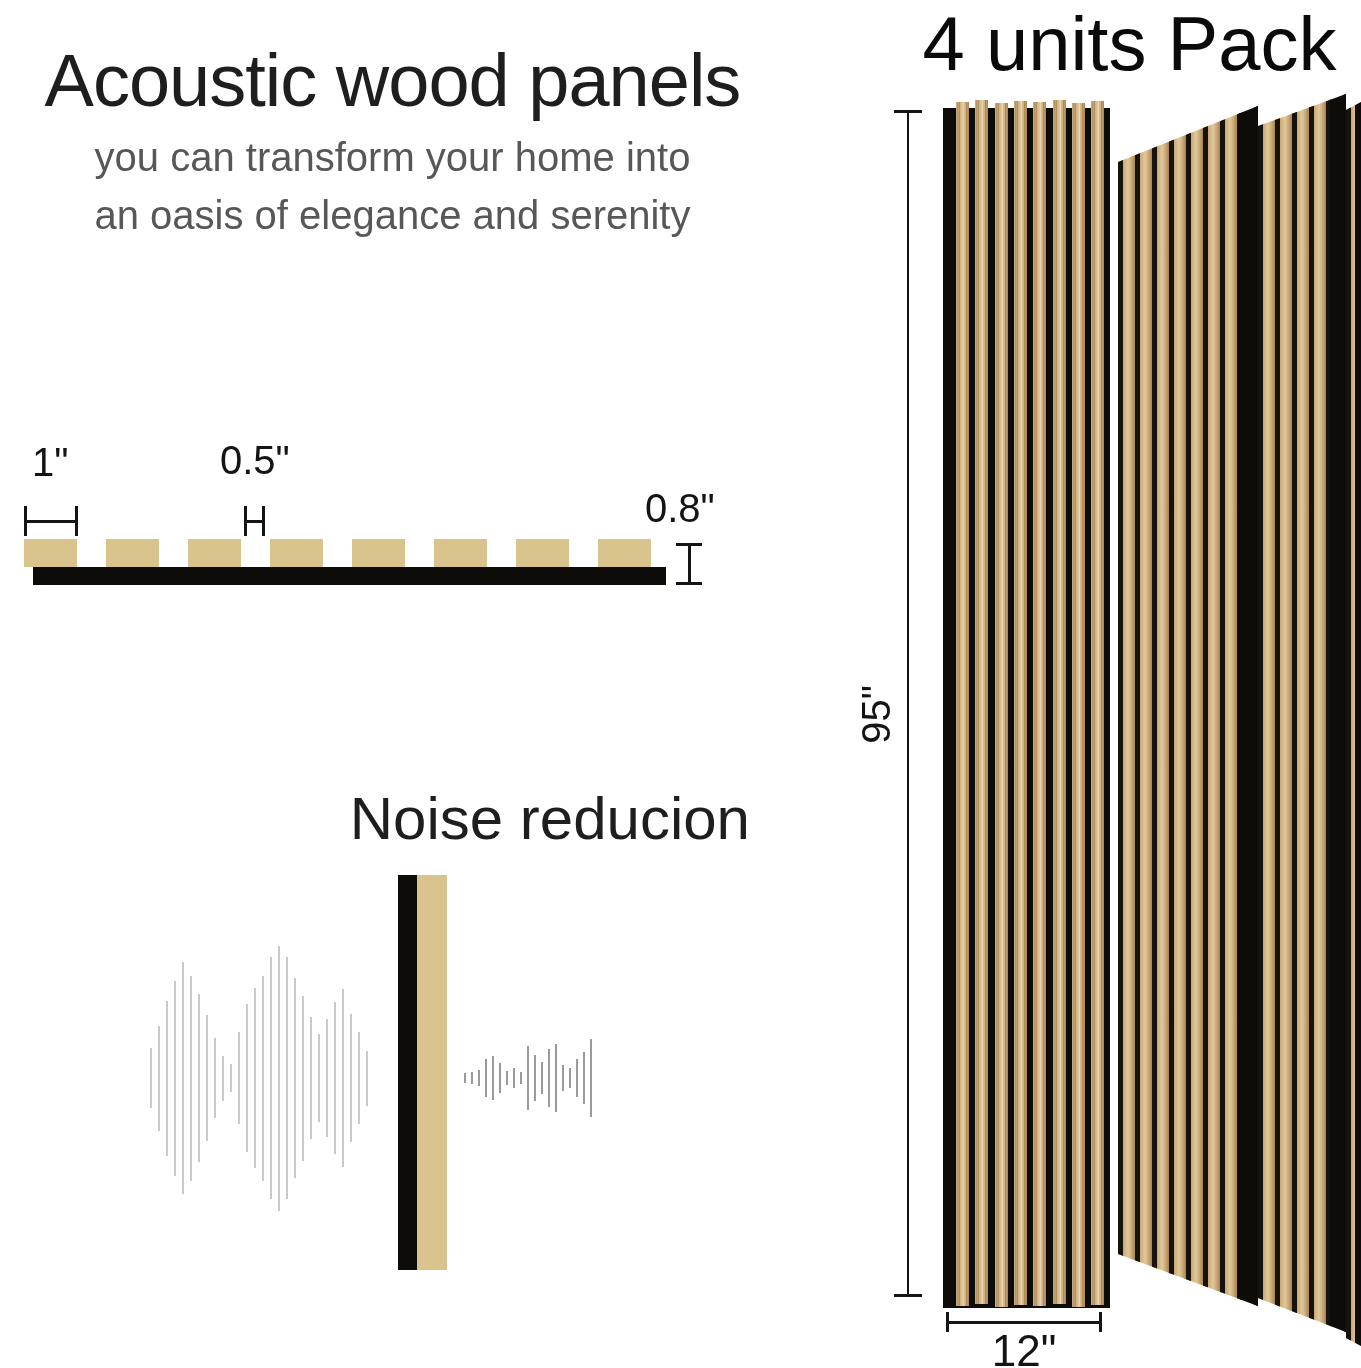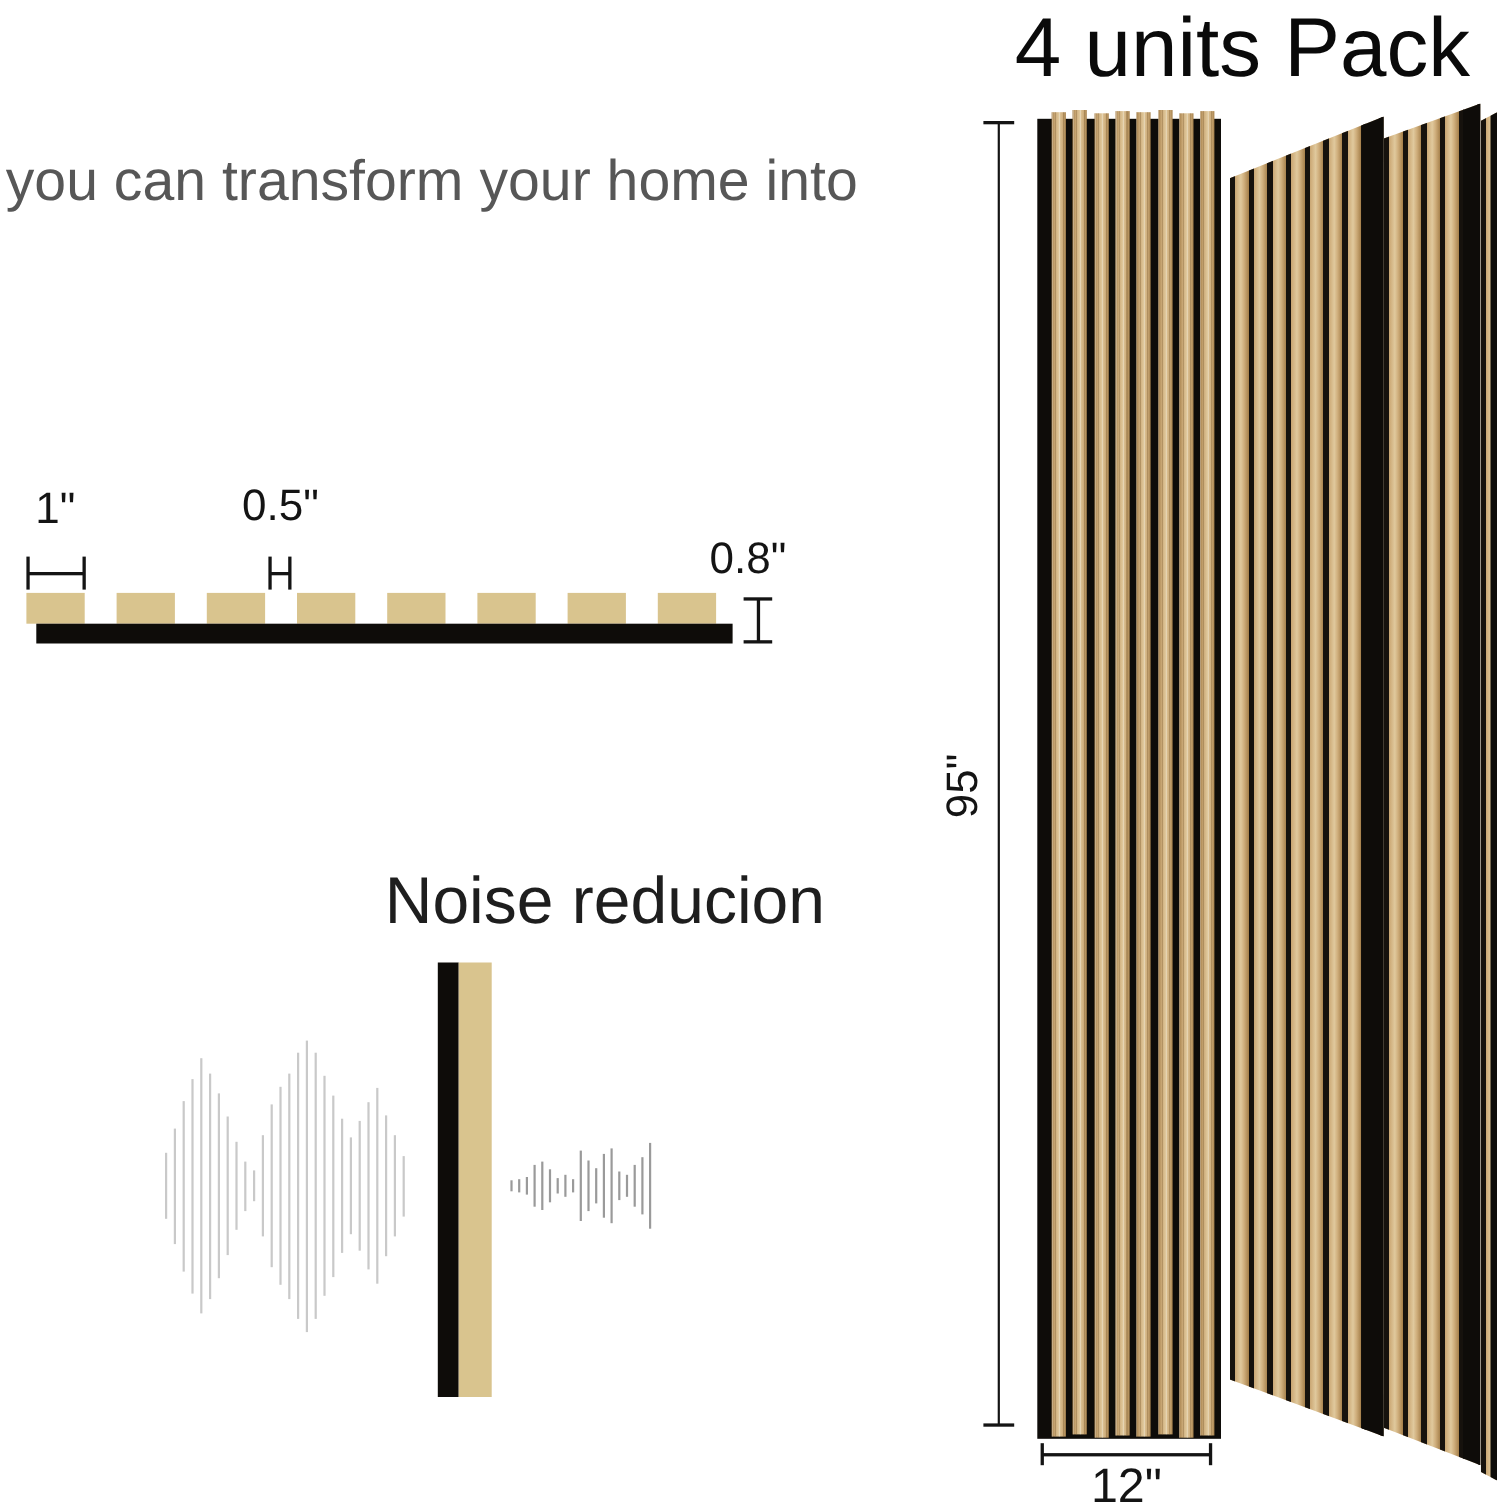--- a/index.html
+++ b/index.html
@@ -7,21 +7,21 @@
     position:relative;width:1361px;height:1368px;background:#fff;overflow:hidden;
     font-family:"Liberation Sans",sans-serif;color:var(--ink,#141414);
   }
   
   .main-title{
     position:absolute;left:0;top:38px;width:785px;text-align:center;
     font-size:74px;letter-spacing:-1px;color:var(--heading,#1e1e1e);
   }
   .subtitle{
     position:absolute;left:0;top:128px;width:785px;text-align:center;
-    font-size:52px;line-height:1.45;color:var(--subtitle,#575757);
+    font-size:40px;line-height:1.45;color:var(--subtitle,#575757);
   }
   
   .dim-label{position:absolute;font-size:40px;color:var(--ink);}
   #lbl-1in{left:32px;top:440px;}
   #lbl-05in{left:220px;top:438px;}
   #lbl-08in{left:645px;top:486px;}
   .hline{position:absolute;height:3px;background:var(--ink);}
   .vline{position:absolute;width:3px;background:var(--ink);}
   #dim1-line{left:25px;top:520px;width:52px;}
   #dim1-t1{left:24px;top:506px;height:30px;}
@@ -89,22 +89,24 @@
   #dim12-line{left:947px;top:1321px;width:154px;}
   #dim12-t1{left:946px;top:1312px;height:20px;}
   #dim12-t2{left:1099px;top:1312px;height:20px;}
   .w12-label{position:absolute;left:947px;top:1326px;width:154px;text-align:center;font-size:44px;color:var(--ink);}
 </style>
 </head>
 <body>
 
 <div class="canvas">
 
+  <div class="main-title">Acoustic wood panels</div>
   <div class="subtitle">
     <div>you can transform your home into</div>
+    <div>an oasis of elegance and serenity</div>
   </div>
 
   <div>
     <div class="dim-label" id="lbl-1in">1"</div>
     <div class="hline" id="dim1-line"></div>
     <div class="vline" id="dim1-t1"></div>
     <div class="vline" id="dim1-t2"></div>
 
     <div class="dim-label" id="lbl-05in">0.5"</div>
     <div class="hline" id="dim05-line"></div>

